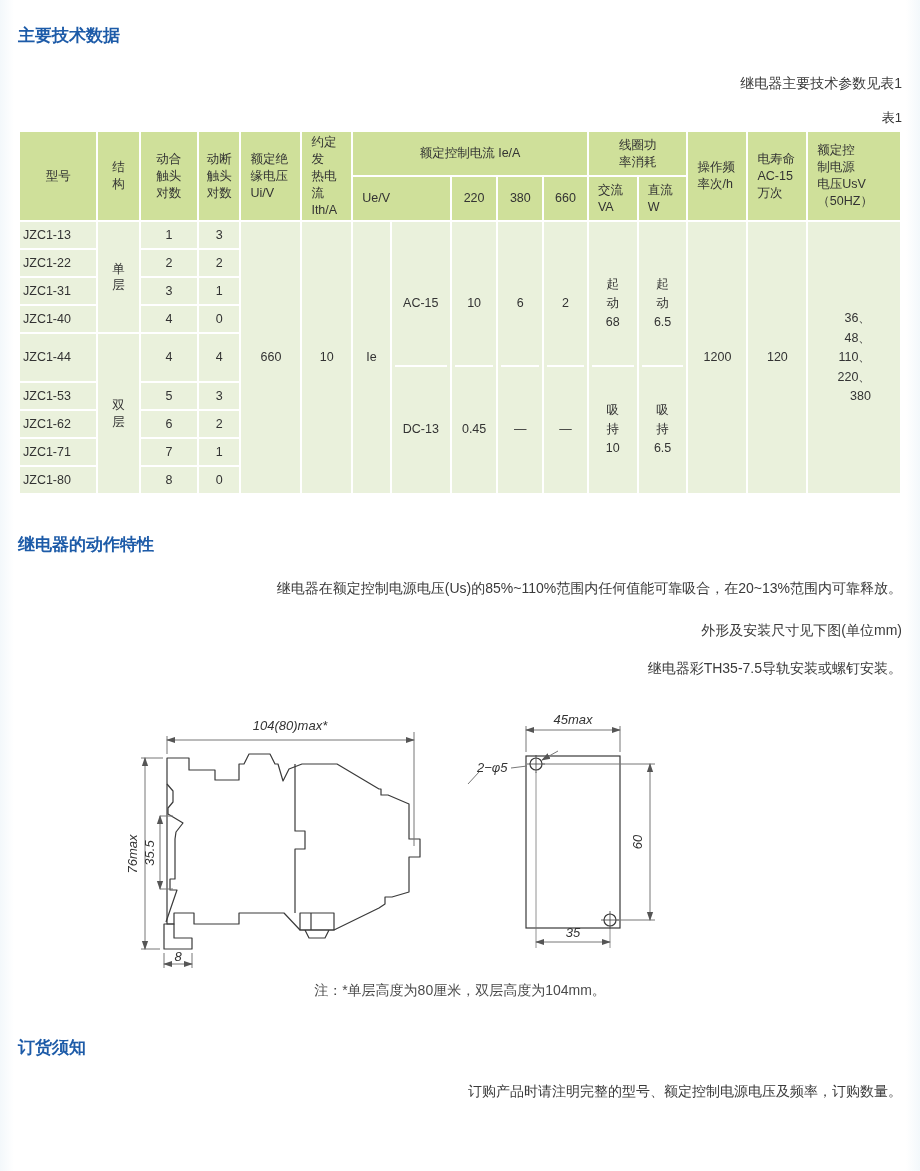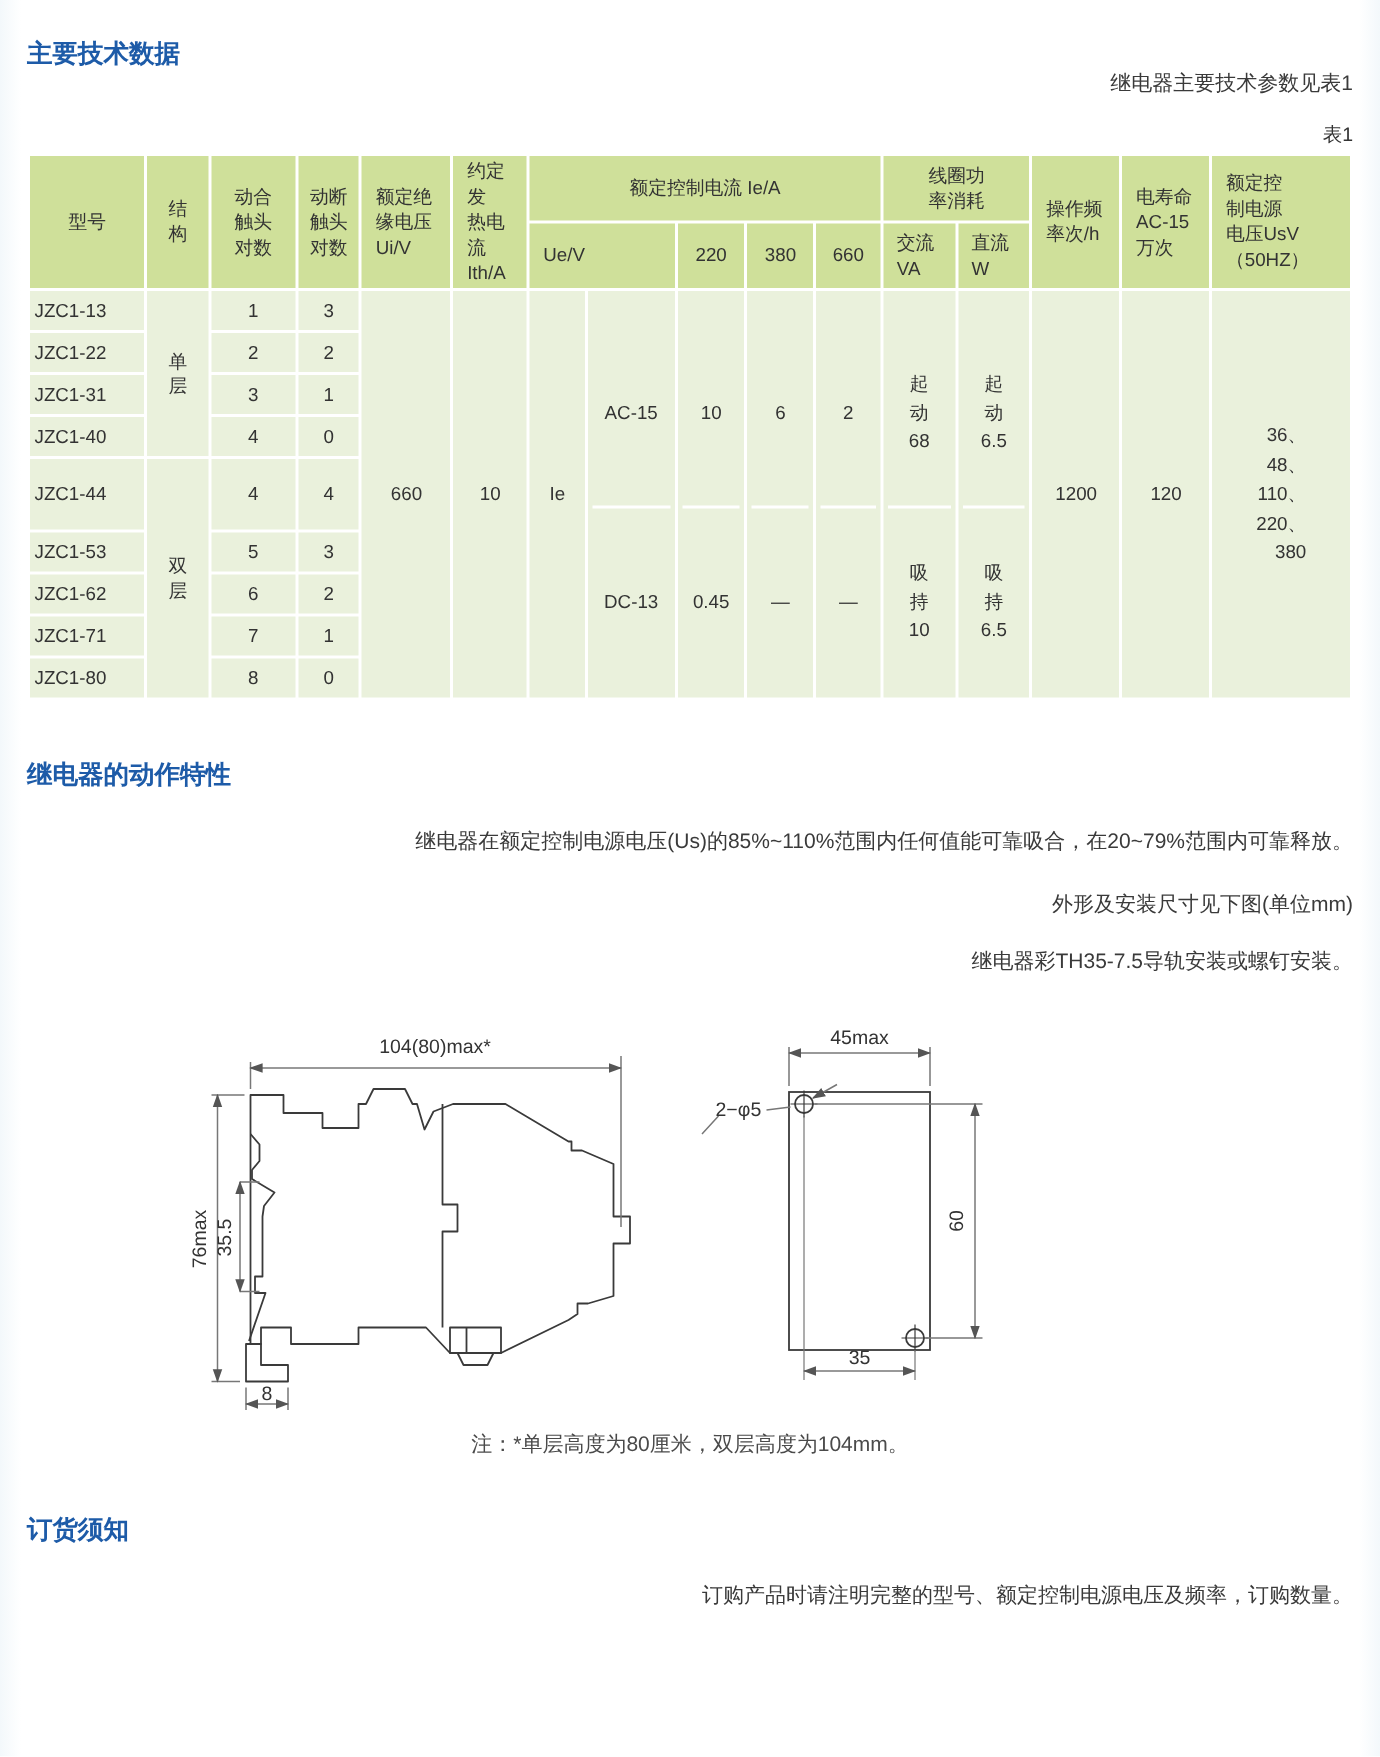--- a/index.html
+++ b/index.html
@@ -18,30 +18,30 @@
   table.spec th.l{text-align:left;padding-left:9px;}
   table.spec td{height:26px;}
   table.spec td.model{text-align:left;}
   td.p0{padding:0;vertical-align:top;}
   .split{display:flex;flex-direction:column;width:100%;}
   .half{height:124px;display:flex;align-items:center;justify-content:center;
     white-space:pre-line;line-height:1.5;}
   .half.bot{border-top:2px solid #fff;}
   .blk{display:inline-block;text-align:right;line-height:1.55;}
   
-  .drawings{display:flex;justify-content:center;gap:6px;margin-top:18px;}
+  .drawings{display:flex;justify-content:center;gap:6px;margin-top:18px;font-style:italic;}
   svg text{font-family:"Liberation Sans","DejaVu Sans",sans-serif;font-size:13px;fill:#333;}
   .note{font-size:14px;color:#4a4a4a;text-align:center;margin:4px 0 0;}
 </style>
 </head>
 <body>
 
 <div class="page">
 
-  <h2 class="sec-title" style="">主要技术数据</h2>
+  <h2 class="sec-title" style="margin-bottom:28px">主要技术数据</h2>
 
   <p class="para" style="margin-bottom:16px">继电器主要技术参数见表1</p>
 
   <p class="tbl-caption">表1</p>
 
   <table class="spec">
     <colgroup>
       <col style="width:75px">
         <col style="width:40px">
         <col style="width:55px">
@@ -183,21 +183,21 @@
       </tr>
       <tr>
         <td class="model">JZC1-80</td>
         <td>8</td>
         <td>0</td>
       </tr>
     </tbody>
   </table>
 
   <h2 class="sec-title" style="margin-top:38px">继电器的动作特性</h2>
-  <p class="para" style="margin-top:24px">继电器在额定控制电源电压(Us)的85%~110%范围内任何值能可靠吸合，在20~79%范围内可靠释放。</p>
+  <p class="para" style="margin-top:24px">继电器在额定控制电源电压(Us)的85%~110%范围内任何值能可靠吸合，在20~13%范围内可靠释放。</p>
 
   <p class="para" style="margin-top:24px">外形及安装尺寸见下图(单位mm)</p>
   <p class="para" style="margin-top:20px">继电器彩TH35-7.5导轨安装或螺钉安装。</p>
 
   <div class="drawings">
 
     <svg width="330" height="282" viewBox="0 0 330 282">
       <defs>
         <marker id="ar" viewBox="0 0 10 10" refX="9" refY="5" markerWidth="9" markerHeight="9" orient="auto-start-reverse">
           <path d="M0,1.5 L10,5 L0,8.5 z" fill="#555"></path>

